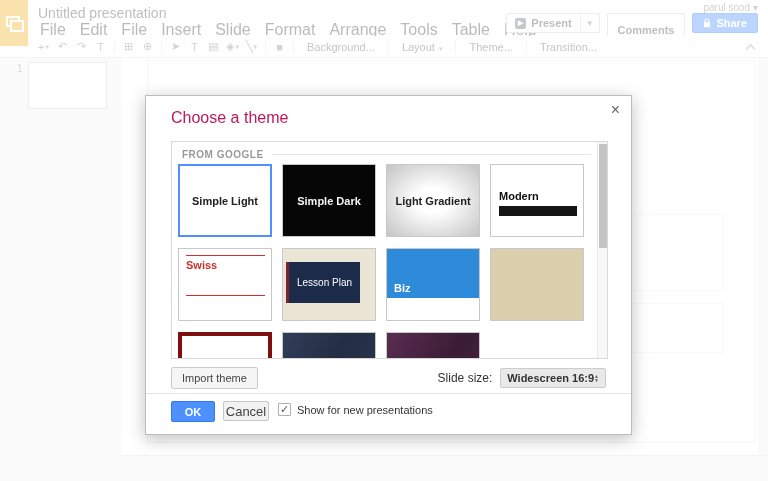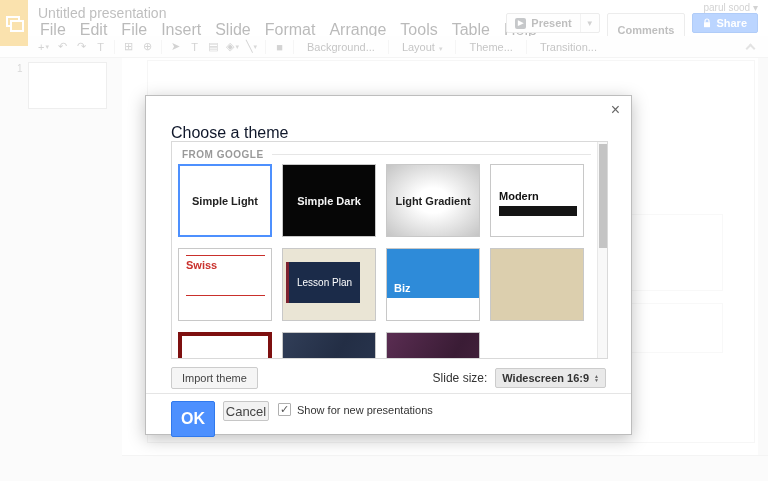--- a/index.html
+++ b/index.html
@@ -48,21 +48,21 @@
   .ph-box { position:absolute; left:60px; width:515px; border:1px solid #ececec; background:#fff; }
   .ph-title { top:153px; height:77px; }
   .ph-subtitle { top:242px; height:50px; }
   .bottom-bar { position:absolute; left:0; right:0; bottom:0; height:26px; background:#f4f4f4; border-top:1px solid #e3e3e3; }
 
   
   .overlay { position:absolute; inset:0; background:rgba(255,255,255,0.62); z-index:10; }
   .dialog { position:absolute; left:145px; top:95px; width:487px; height:340px; background:#fff; z-index:20;
             border:1px solid #bdbdbd; box-shadow:0 4px 16px rgba(0,0,0,0.25); }
   .dialog-close { position:absolute; right:11px; top:6px; font-size:16px; color:#666; line-height:16px; cursor:default; }
-  .dialog-title { position:absolute; left:25px; top:13px; font-size:16px; color:#0f172a;margin-top:15px; }
+  .dialog-title { position:absolute; left:25px; top:13px; font-size:16px; color:#be185d; }
 
   .theme-listbox { position:absolute; left:25px; top:45px; width:437px; height:218px; border:1px solid #d9d9d9; overflow:hidden; }
   .listbox-head { position:absolute; left:10px; right:16px; top:7px; display:flex; align-items:center; z-index:2; }
   .section-label { font-size:10px; font-weight:bold; color:#999; letter-spacing:0.5px; white-space:nowrap; }
   .section-rule { flex:1; height:1px; background:#e6e6e6; margin-left:8px; }
   .scrollbar { position:absolute; right:0; top:0; bottom:0; width:10px; background:#f8f8f8; border-left:1px solid #e8e8e8; z-index:3; }
   .scroll-thumb { position:absolute; left:1px; top:2px; width:8px; height:104px; background:#c4c4c4; }
 
   .theme-grid { position:absolute; inset:0; padding:22px 12px 0 6px; display:flex; flex-wrap:wrap; align-content:flex-start; }
   .card { position:relative; width:94px; height:73px; border:1px solid #c8c8c8; background:#fff;
@@ -88,27 +88,27 @@
   .biz-rect .label { position:absolute; left:7px; bottom:4px; color:#fff; }
   .tan { background:#dccfae; }
   .red-border { border:4px solid #7e1010; background:#fff; }
   .dark-navy { background:linear-gradient(120deg,#313e58 0%,#232e45 50%,#2a3650 100%); }
   .plum { background:linear-gradient(120deg,#5a2d52 0%,#3a1c35 60%,#47243f 100%); }
 
   .import-btn { position:absolute; left:25px; top:271px; font-size:11px; color:#444; background:#f5f5f5;
                 border:1px solid #ccc; border-radius:2px; padding:4px 10px; }
   .slide-size-row { position:absolute; right:25px; top:272px; display:flex; align-items:center; gap:8px; }
   .slide-size-label { font-size:12px; color:#333; }
-  .slide-size-select { display:flex; align-items:center; gap:5px; font-size:11px; font-weight:bold; color:#333;
+  .slide-size-select { display:flex; align-items:center; font-size:11px; font-weight:bold; color:#333;
                        background:#e9e9e9; border:1px solid #ccc; border-radius:2px; padding:3px 6px; }
   .updown { display:inline-flex; flex-direction:column; line-height:4px; font-size:5px; color:#666; }
 
   .footer-divider { position:absolute; left:0; right:0; top:297px; height:1px; background:#e5e5e5; }
-  .ok-btn { position:absolute; left:25px; top:305px; width:44px; height:36px; background:#4d90fe;
-            border:1px solid #3079ed; border-radius:2px; color:#fff; font-size:16px; font-weight:bold;
+  .ok-btn { position:absolute; left:25px; top:305px; width:44px; height:21px; background:#4d90fe;
+            border:1px solid #3079ed; border-radius:2px; color:#fff; font-size:11px; font-weight:bold;
             display:flex; align-items:center; justify-content:center; }
   .cancel-btn { position:absolute; left:77px; top:305px; width:46px; height:20px; background:#f2f2f2;
             border:1px solid #c6c6c6; border-radius:2px; color:#444; font-size:13px;
             display:flex; align-items:center; justify-content:center; }
   .checkbox-row { position:absolute; left:132px; top:307px; display:flex; align-items:center; gap:6px; }
   .checkbox { width:13px; height:13px; border:1px solid #b0b0b0; border-radius:1px; background:#fff;
               font-size:11px; color:#555; line-height:11px; text-align:center; }
   .checkbox-label { font-size:11px; color:#333; }
 </style>
 </head>

